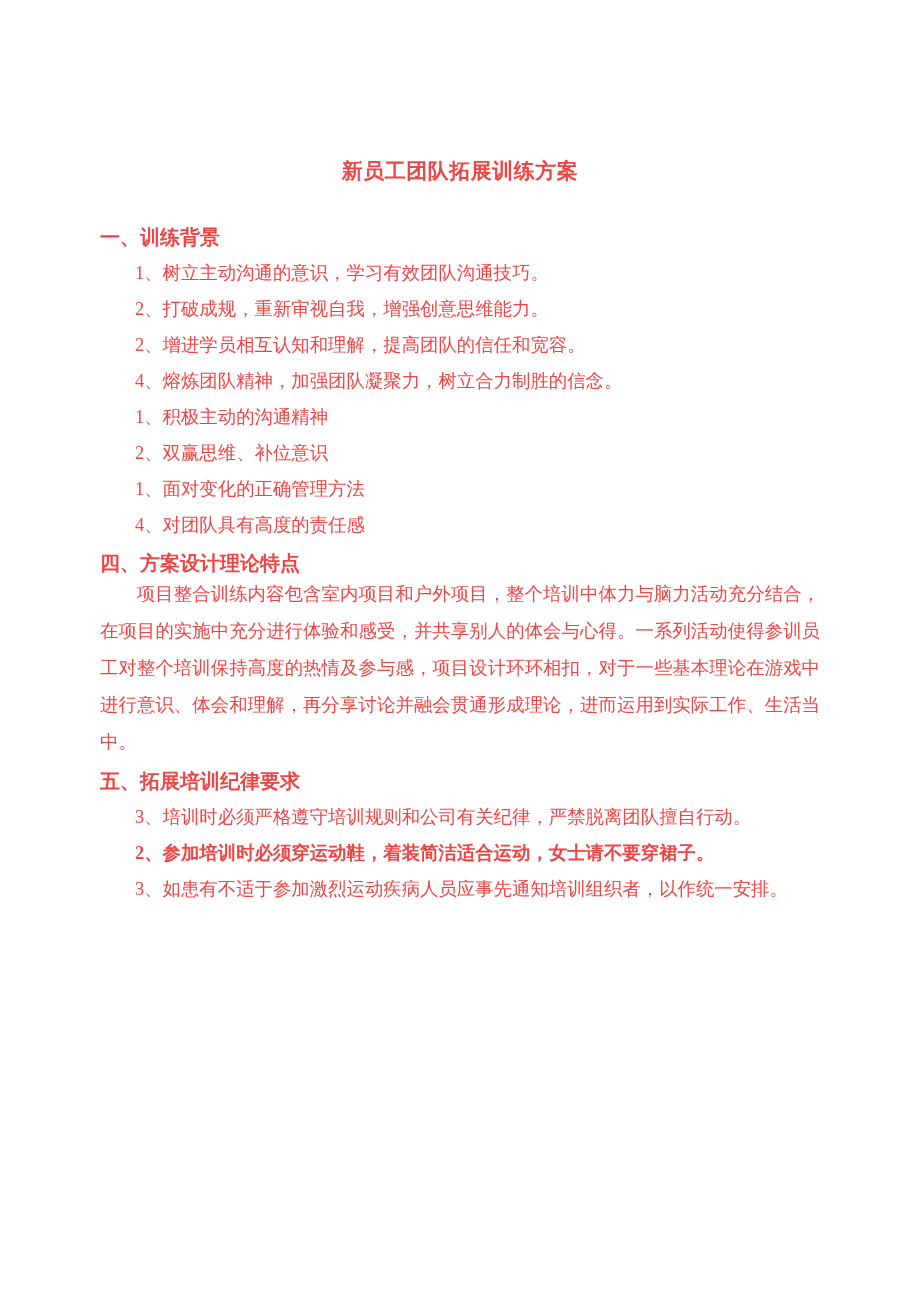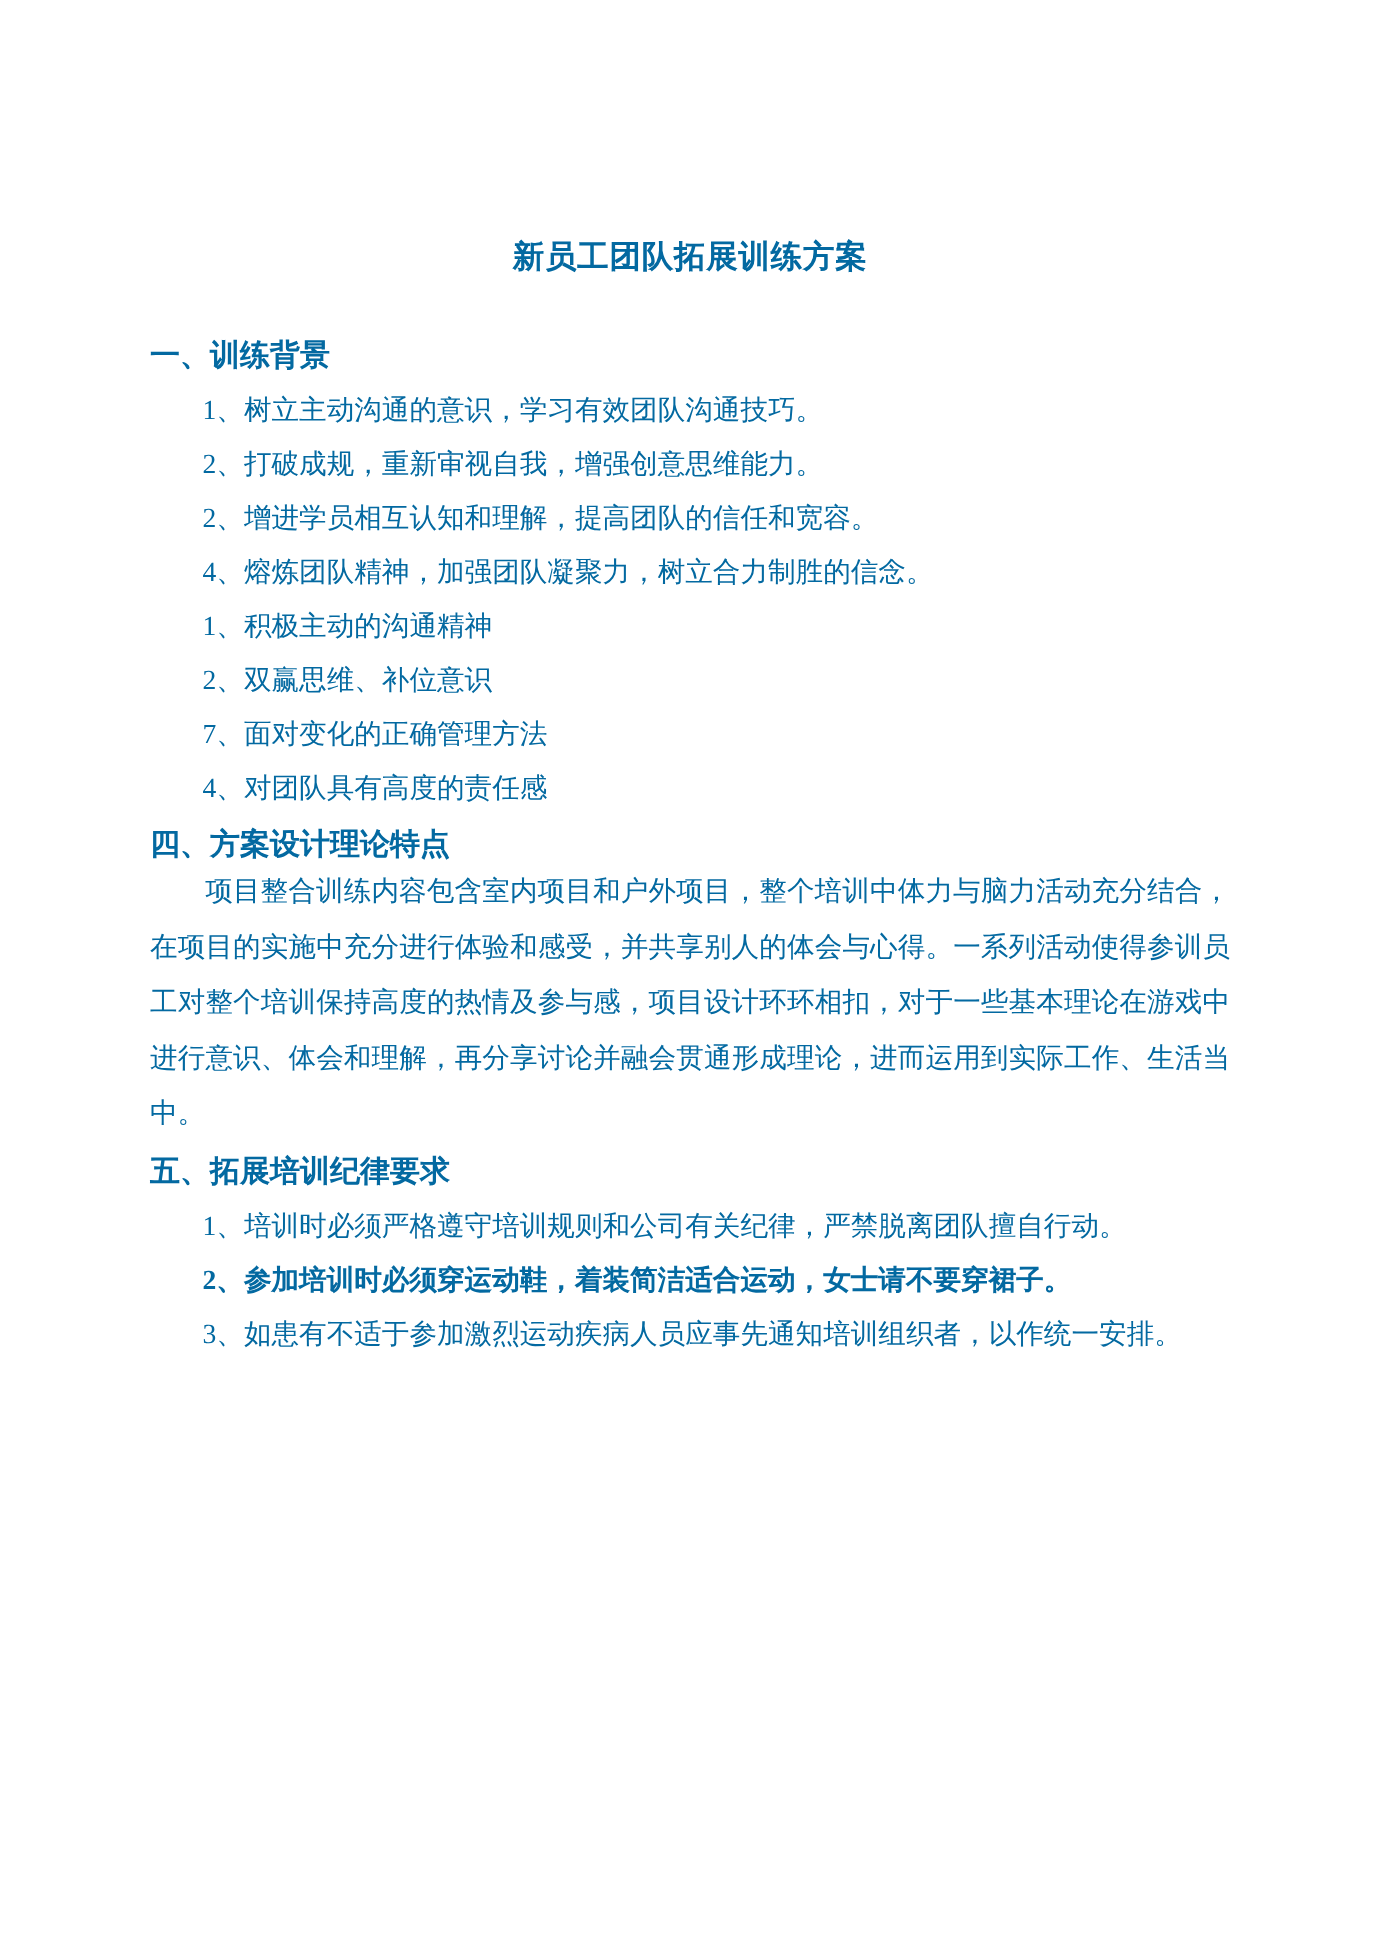--- a/index.html
+++ b/index.html
@@ -5,21 +5,21 @@
   html, body {
     margin: 0;
     padding: 0;
     background: #ffffff;
   }
   .page {
     position: relative;
     width: 920px;
     height: 1202px;
     background: #ffffff;
-    color: #0369a1;
+    color: #ef4444;
     font-family: "Liberation Serif", "DejaVu Serif", serif;
     overflow: hidden;
   }
   .content {
     padding: 0 100px;
   }
   .doc-title {
     margin: 158px 0 0 0;
     font-size: 21px;
     line-height: 27px;
@@ -65,25 +65,25 @@
 
     <h2 class="sec-heading h1">一、训练背景</h2>
 
     <p class="item first">1、树立主动沟通的意识，学习有效团队沟通技巧。</p>
     <p class="item">2、打破成规，重新审视自我，增强创意思维能力。</p>
     <p class="item">2、增进学员相互认知和理解，提高团队的信任和宽容。</p>
     <p class="item">4、熔炼团队精神，加强团队凝聚力，树立合力制胜的信念。</p>
 
     <p class="item gap-top">1、积极主动的沟通精神</p>
     <p class="item">2、双赢思维、补位意识</p>
-    <p class="item">7、面对变化的正确管理方法</p>
+    <p class="item">1、面对变化的正确管理方法</p>
     <p class="item">4、对团队具有高度的责任感</p>
 
     <h2 class="sec-heading h4">四、方案设计理论特点</h2>
     <p class="para p4">项目整合训练内容包含室内项目和户外项目，整个培训中体力与脑力活动充分结合，在项目的实施中充分进行体验和感受，并共享别人的体会与心得。一系列活动使得参训员工对整个培训保持高度的热情及参与感，项目设计环环相扣，对于一些基本理论在游戏中进行意识、体会和理解，再分享讨论并融会贯通形成理论，进而运用到实际工作、生活当中。</p>
 
     <h2 class="sec-heading h5">五、拓展培训纪律要求</h2>
-    <p class="item first">1、培训时必须严格遵守培训规则和公司有关纪律，严禁脱离团队擅自行动。</p>
+    <p class="item first">3、培训时必须严格遵守培训规则和公司有关纪律，严禁脱离团队擅自行动。</p>
     <p class="item bold">2、参加培训时必须穿运动鞋，着装简洁适合运动，女士请不要穿裙子。</p>
     <p class="item">3、如患有不适于参加激烈运动疾病人员应事先通知培训组织者，以作统一安排。</p>
 
   </div>
 </div>
 
 </body></html>

